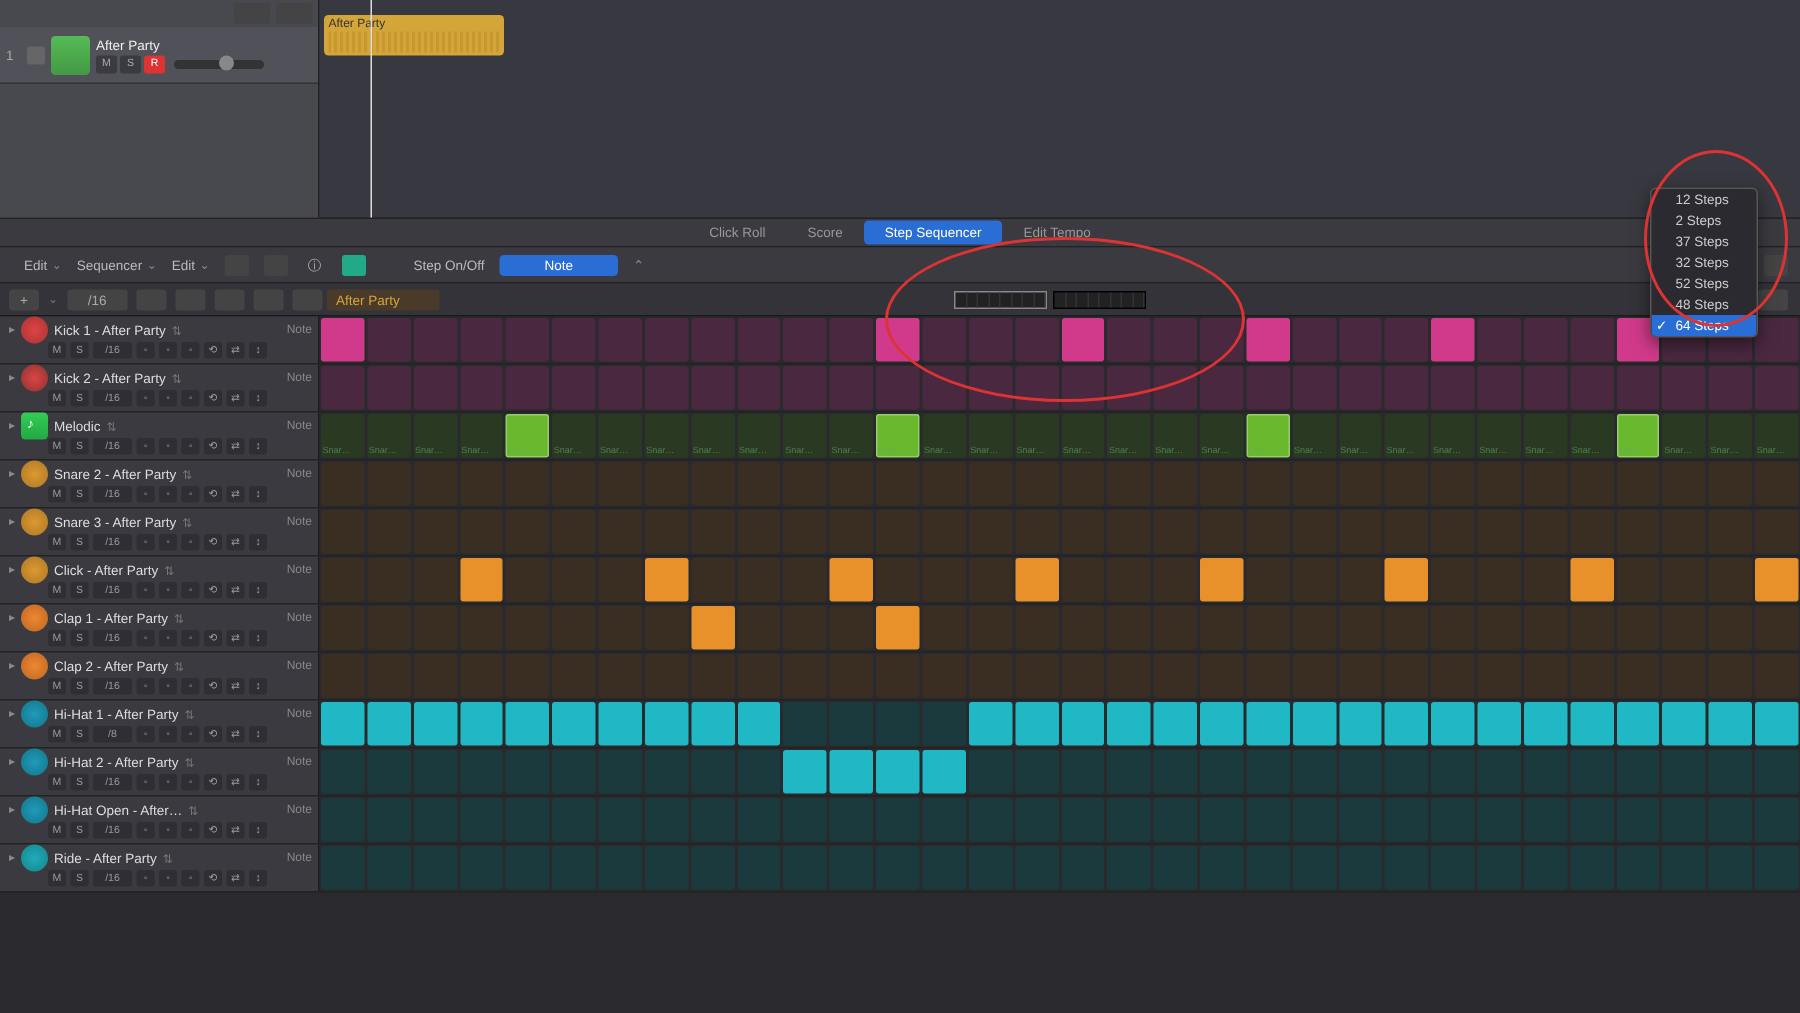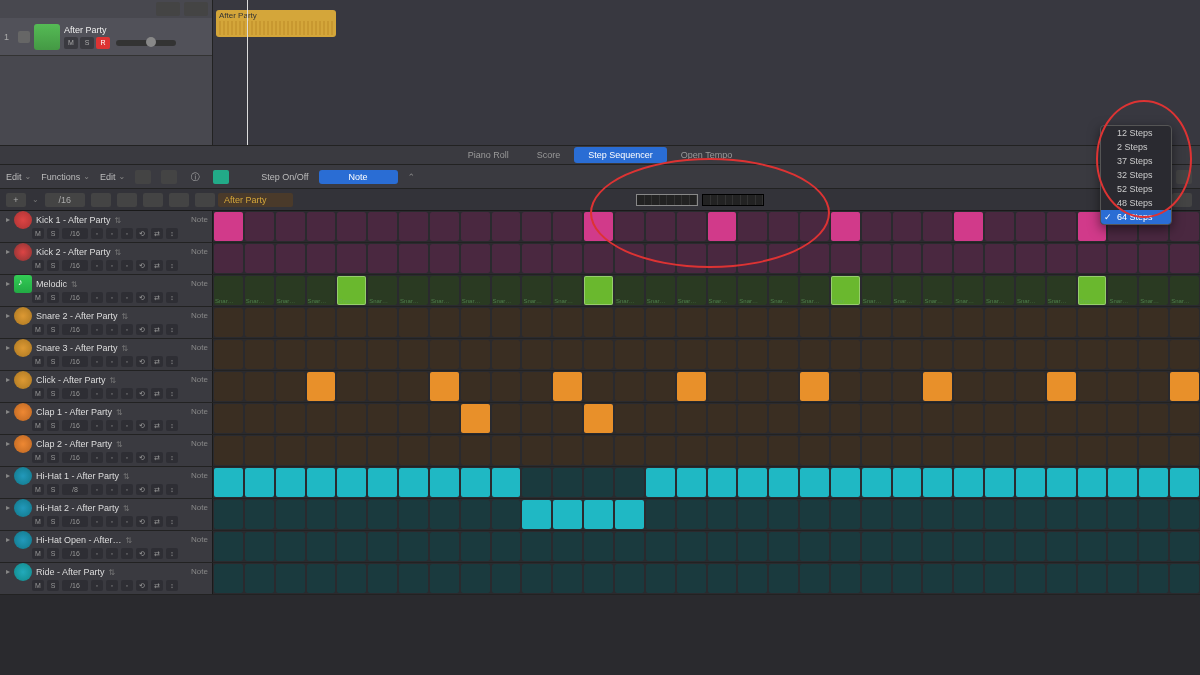--- a/index.html
+++ b/index.html
@@ -25,21 +25,21 @@
 .region { position: absolute; left: 3px; top: 10px; width: 120px; height: 27px; background: #d4a63a; border-radius: 3px; font-size: 8px; color: #333; padding: 1px 3px; }
 .region .wave { height: 14px; background: repeating-linear-gradient(90deg, #c89830 0 2px, #d4a63a 2px 4px); margin-top: 1px; }
 .ph { position: absolute; left: 34px; top: 0; bottom: 0; width: 1px; background: #ddd; }
 
 
 .tabbar { height: 20px; background: #3a3a40; display: flex; align-items: center; justify-content: center; gap: 0; border-top: 1px solid #222; border-bottom: 1px solid #222; }
 .tab { padding: 3px 14px; color: #999; font-size: 9px; cursor: pointer; }
 .tab.active { background: #2a6dd4; color: #fff; border-radius: 3px; }
 
 
-.tbar { height: 24px; background: #3a3a40; display: flex; align-items: center; padding: 0 6px; gap: 10px; border-bottom: 1px solid #222; position: relative; }
+.tbar { height: 24px; background: #3a3a40; display: flex; align-items: center; padding: 0 16px; gap: 10px; border-bottom: 1px solid #222; position: relative; }
 .tbtn { color: #bbb; font-size: 9px; display: flex; align-items: center; gap: 3px; cursor: pointer; }
 .chev::after { content: "⌄"; font-size: 8px; color: #888; }
 .tic { width: 16px; height: 14px; background: #444; border-radius: 2px; }
 .tic.grn { background: #2a8; }
 .tpill { background: #2a6dd4; color: #fff; padding: 2px 30px; border-radius: 3px; font-size: 9px; }
 .tbar-r { position: absolute; right: 8px; display: flex; gap: 4px; }
 
 
 .sbar { height: 22px; background: #333339; display: flex; align-items: center; padding: 0 6px; gap: 6px; border-bottom: 1px solid #1a1a1a; position: relative; }
 .sbtn { width: 20px; height: 14px; background: #444; border-radius: 2px; font-size: 9px; text-align: center; line-height: 14px; color: #aaa; }
@@ -115,29 +115,29 @@
   <div class="arr-right">
     <div class="region">
       <span>After Party</span>
       <div class="wave"></div>
     </div>
     <div class="ph"></div>
   </div>
 </div>
 
 <div class="tabbar" id="tabs">
-    <div class="tab">Piano Roll</div>
+    <div class="tab">Click Roll</div>
     <div class="tab">Score</div>
     <div class="tab active">Step Sequencer</div>
-    <div class="tab">Open Tempo</div>
+    <div class="tab">Edit Tempo</div>
   </div>
 
 <div class="tbar">
   <span class="tbtn chev">Edit</span>
-  <span class="tbtn chev">Functions</span>
+  <span class="tbtn chev">Sequencer</span>
   <span class="tbtn chev">Edit</span>
   <span class="tic"></span>
   <span class="tic"></span>
   <span class="tic" style="background:none;color:#aaa;text-align:center;line-height:14px;">ⓘ</span>
   <span class="tic grn"></span>
   <span style="width:12px"></span>
   <span class="tbtn">Step On/Off</span>
   <span class="tpill">Note</span>
   <span style="color:#888">⌃</span>
   <div class="tbar-r">

